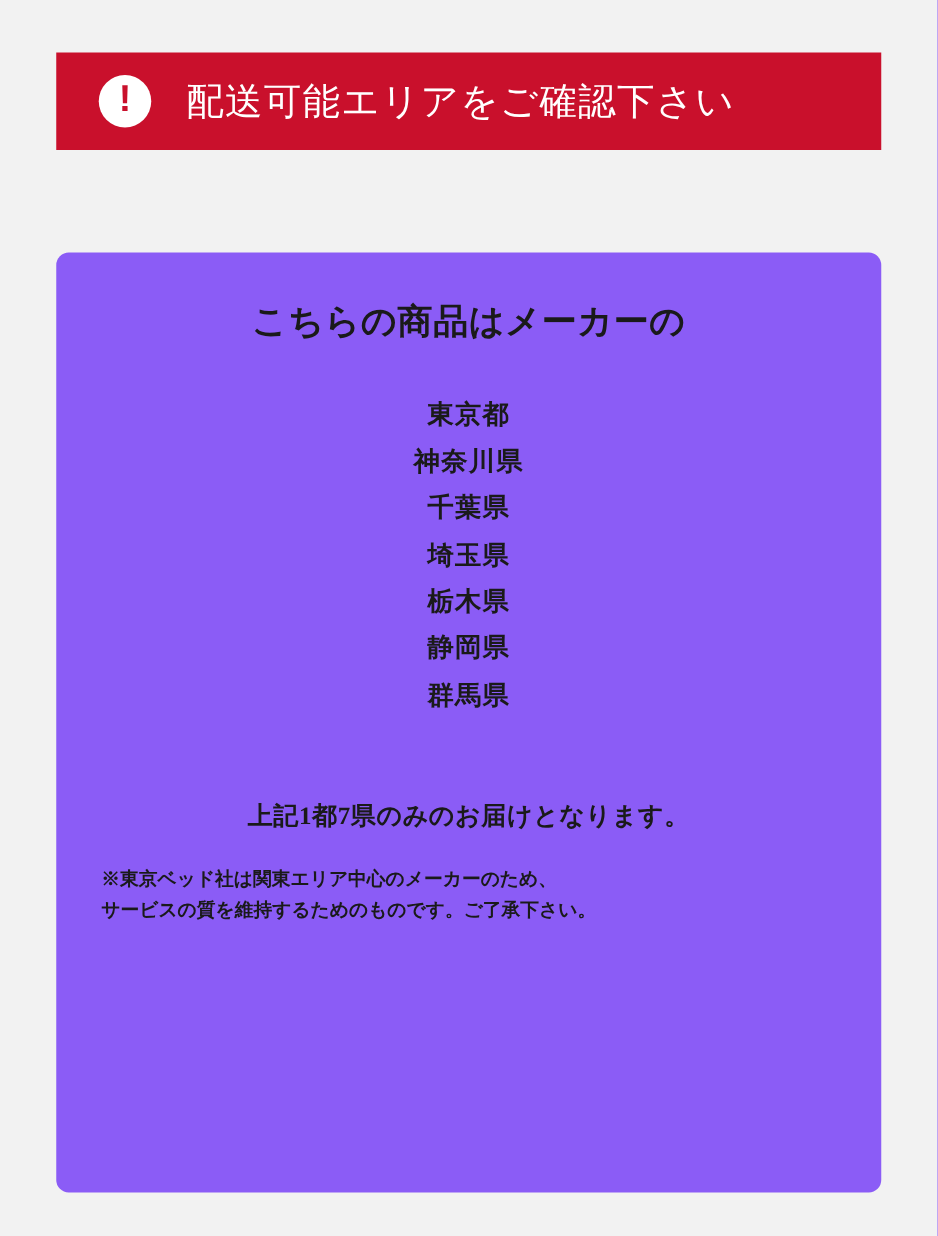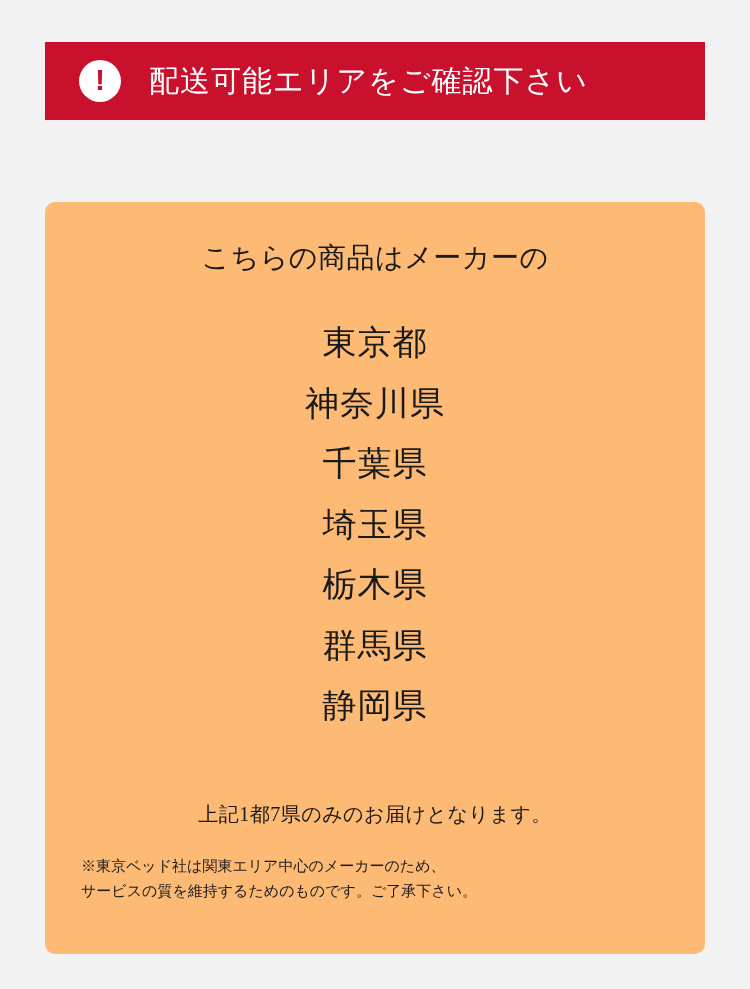--- a/index.html
+++ b/index.html
@@ -54,44 +54,45 @@
     font-size: 30px;
     letter-spacing: 1px;
     margin-left: 28px;
     font-weight: normal;
     white-space: nowrap;
   }
 
   
   .card {
     margin-top: 82px;
-    background: #fdba74;
+    background: #8b5cf6;
     border-radius: 10px;
     height: 752px;
     box-sizing: border-box;
     padding: 34px 30px 0 30px;
     text-align: center;
     overflow: hidden;
+    font-weight: bold;
   }
   .intro {
     font-size: 28px;
     line-height: 1.55;
     letter-spacing: 0.5px;
     margin: 0;
   }
   .intro span {
     display: block;
   }
   .area-list {
     margin: 34px 0 0 0;
     padding: 0;
     list-style: none;
   }
   .area-list li {
-    font-size: 34px;
+    font-size: 21px;
     line-height: 1.78;
     letter-spacing: 1px;
   }
   .summary {
     font-size: 20px;
     letter-spacing: 0.5px;
     margin: 64px 0 0 0;
   }
   .note {
     margin: 26px 0 0 0;
@@ -122,22 +123,22 @@
     <p class="intro">
       <span>こちらの商品はメーカーの</span>
     </p>
 
     <ul class="area-list">
       <li>東京都</li>
       <li>神奈川県</li>
       <li>千葉県</li>
       <li>埼玉県</li>
       <li>栃木県</li>
+      <li>静岡県</li>
       <li>群馬県</li>
-      <li>静岡県</li>
     </ul>
 
     <p class="summary">上記1都7県のみのお届けとなります。</p>
 
     <p class="note">
       <span>※東京ベッド社は関東エリア中心のメーカーのため、</span>
       <span>サービスの質を維持するためのものです。ご了承下さい。</span>
     </p>
 
   </div>

